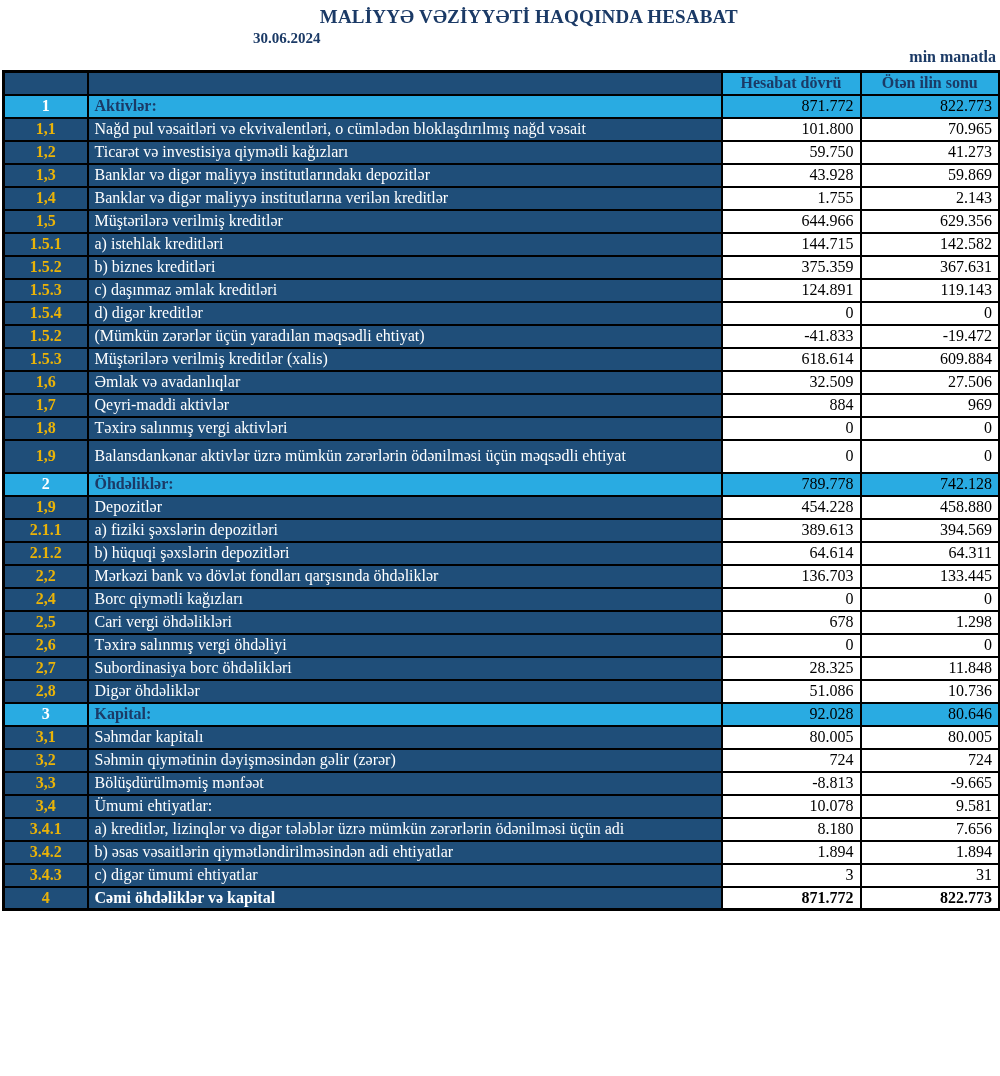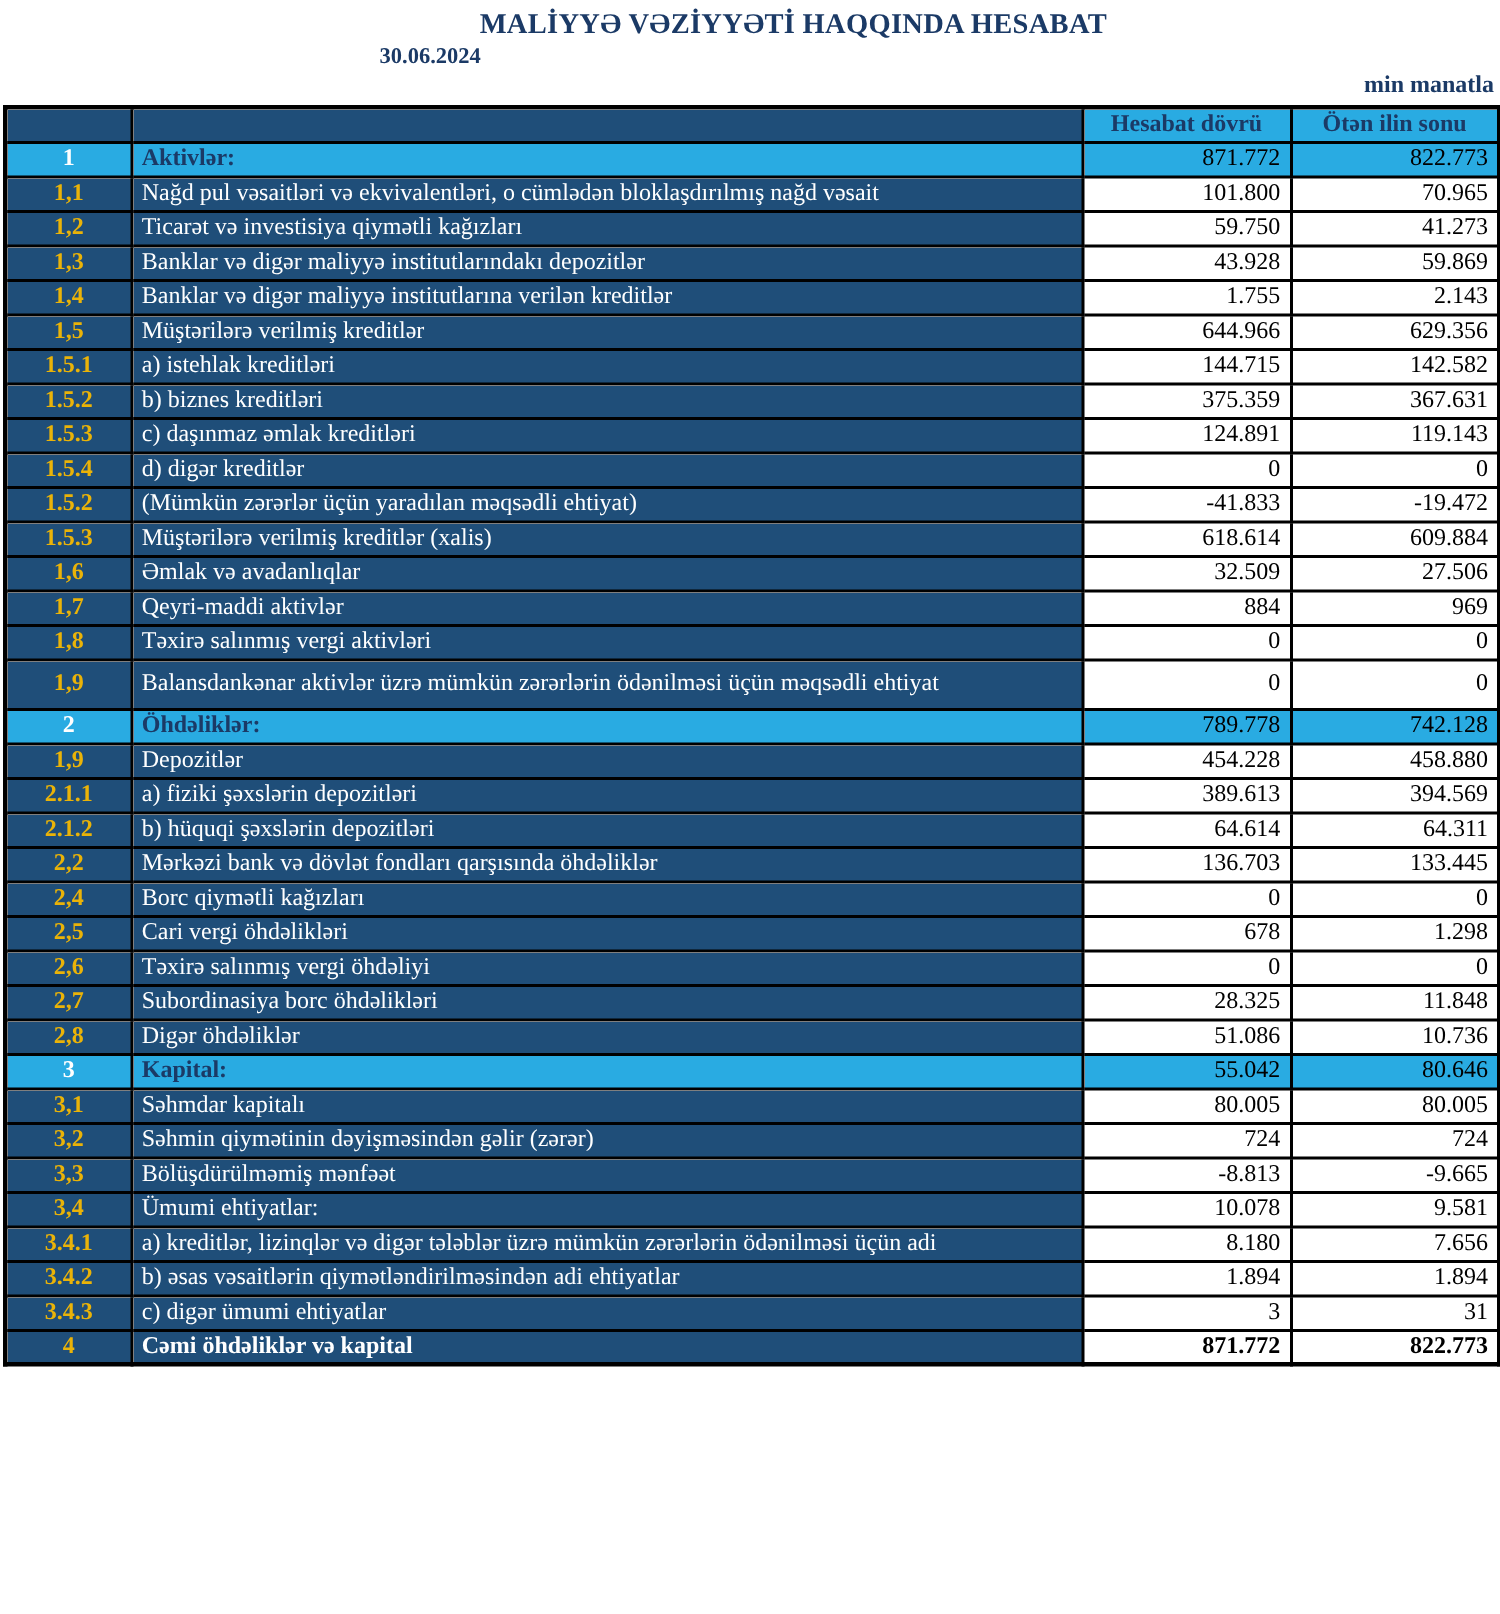--- a/index.html
+++ b/index.html
@@ -249,21 +249,21 @@
       </tr>
       <tr class="normal">
         <td class="num">2,8</td>
         <td class="label">Digər öhdəliklər</td>
         <td class="val">51.086</td>
         <td class="val">10.736</td>
       </tr>
       <tr class="section">
         <td class="num">3</td>
         <td class="label">Kapital:</td>
-        <td class="val">55.042</td>
+        <td class="val">92.028</td>
         <td class="val">80.646</td>
       </tr>
       <tr class="normal">
         <td class="num">3,1</td>
         <td class="label">Səhmdar kapitalı</td>
         <td class="val">80.005</td>
         <td class="val">80.005</td>
       </tr>
       <tr class="normal">
         <td class="num">3,2</td>

